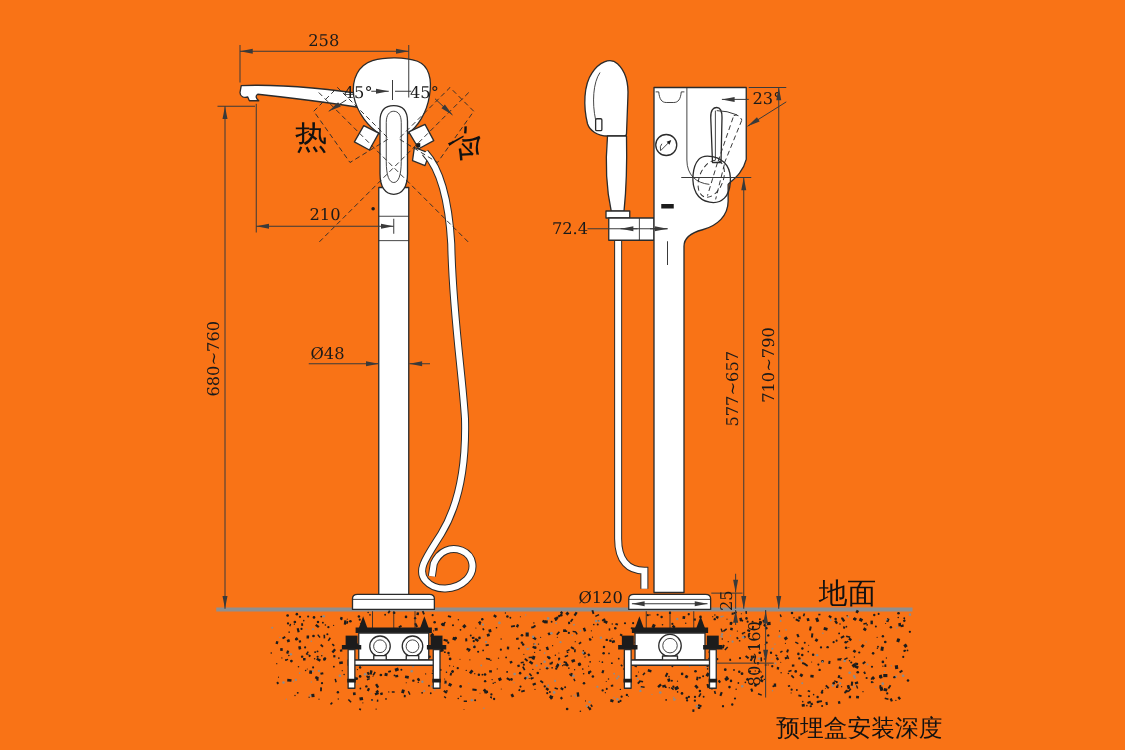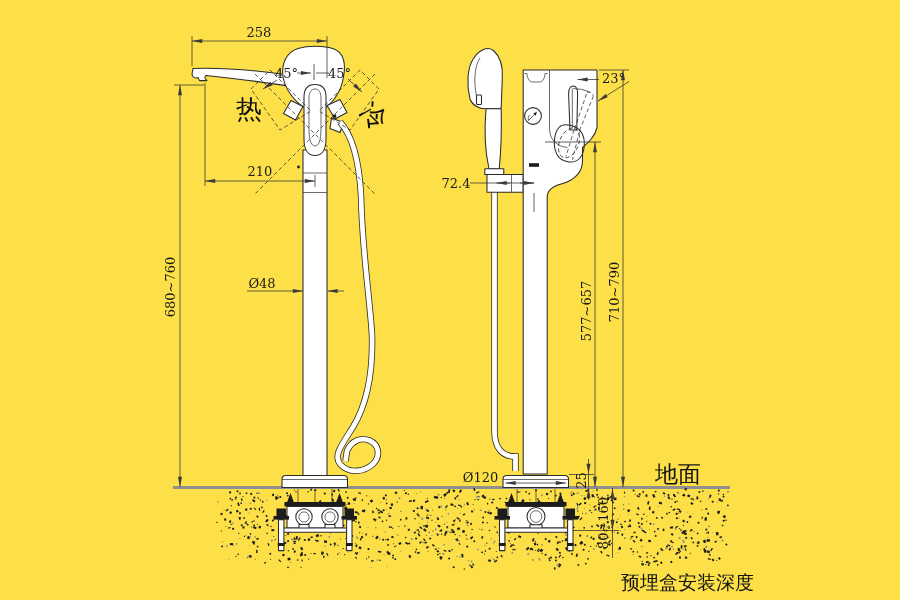--- a/index.html
+++ b/index.html
@@ -1,16 +1,16 @@
 <!DOCTYPE html>
 <html><head>
 <meta charset="utf-8">
 <style>
   html,body{margin:0;padding:0;background:#ffffff;}
-  .page{position:relative;width:900px;height:600px;background:#fde047;overflow:hidden;
+  .page{position:relative;width:900px;height:600px;background:#f97316;overflow:hidden;
         font-family:"DejaVu Serif","Liberation Serif",serif;}
   svg{display:block}
   .ol  {fill:none;stroke:#2b2b2b;stroke-width:1.05;stroke-linejoin:round;stroke-linecap:round;}
   .olf {fill:#ffffff;stroke:#2b2b2b;stroke-width:1.05;stroke-linejoin:round;}
   .thin{fill:none;stroke:#2b2b2b;stroke-width:0.7;}
   .dash{fill:none;stroke:#2b2b2b;stroke-width:0.75;stroke-dasharray:4 2.6;}
   .dim {fill:none;stroke:#3a3a3a;stroke-width:0.8;}
   .fillk{fill:#1c1c1c;stroke:none;}
   .hose-o{fill:none;stroke:#2b2b2b;stroke-width:6.4;}
   .hose-i{fill:none;stroke:#ffffff;stroke-width:4.8;}

